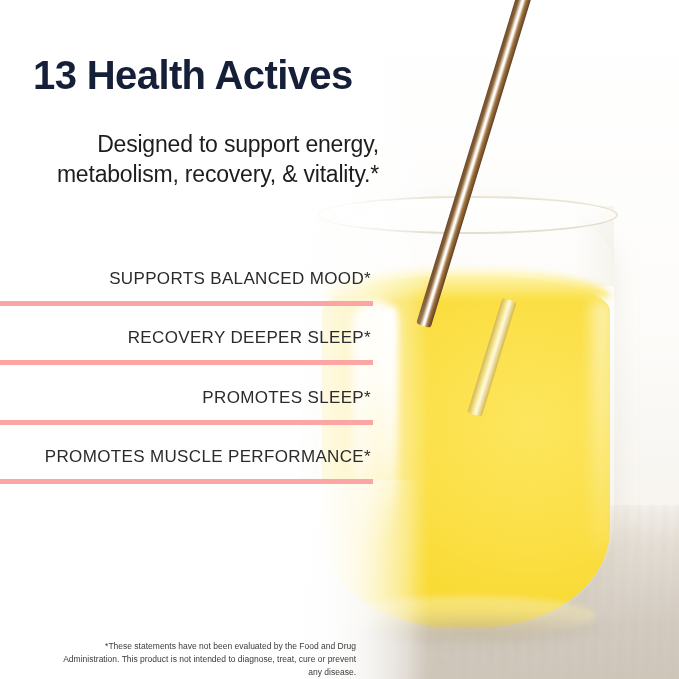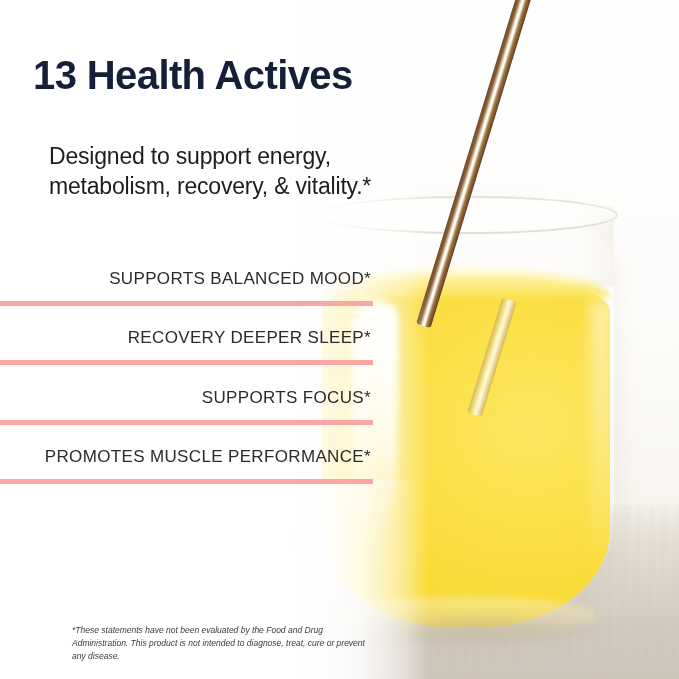--- a/index.html
+++ b/index.html
@@ -217,22 +217,22 @@
     font-weight:700;
     letter-spacing:-.6px;
     color:#151f37;
     white-space:nowrap;
   }
 
   .subhead{
     position:absolute;
     left:33px;top:126px;
     width:342px;
-    margin:16px;
-    text-align:left;
+    margin:4px;
+    text-align:right;
     font-size:23px;
     line-height:1.30;
     font-weight:400;
     letter-spacing:-.2px;
     color:#1d1d1f;
   }
 
   .claims{
     position:absolute;
     left:0;top:246px;
@@ -254,26 +254,25 @@
     font-weight:400;
     color:#2b2b2b;
     white-space:nowrap;
   }
 
   .disclaimer{
     position:absolute;
     right:307px;
     top:624px;
     width:300px;
-    margin:0;
-    text-align:left;
+    margin:16px;
+    text-align:right;
     font-size:8.5px;
     line-height:1.55;
     color:#3a3a3a;
-    font-style:italic;
   }
 </style>
 </head>
 <body>
 
 <div class="canvas">
 
   <div class="photo">
     <div class="wall"></div>
     <div class="surface"></div>
@@ -306,21 +305,21 @@
     <p class="subhead">Designed to support energy, metabolism, recovery, &amp; vitality.*</p>
 
     <div class="claims">
       <div class="claim">
         <p class="claim-text">SUPPORTS BALANCED MOOD*</p>
       </div>
       <div class="claim">
         <p class="claim-text">RECOVERY DEEPER SLEEP*</p>
       </div>
       <div class="claim">
-        <p class="claim-text">SUPPORTS FOCUS*</p>
+        <p class="claim-text">PROMOTES SLEEP*</p>
       </div>
       <div class="claim">
         <p class="claim-text">PROMOTES MUSCLE PERFORMANCE*</p>
       </div>
     </div>
 
     <p class="disclaimer">*These statements have not been evaluated by the Food and Drug Administration. This product is not intended to diagnose, treat, cure or prevent any disease.</p>
 
   </div>
 </div>

